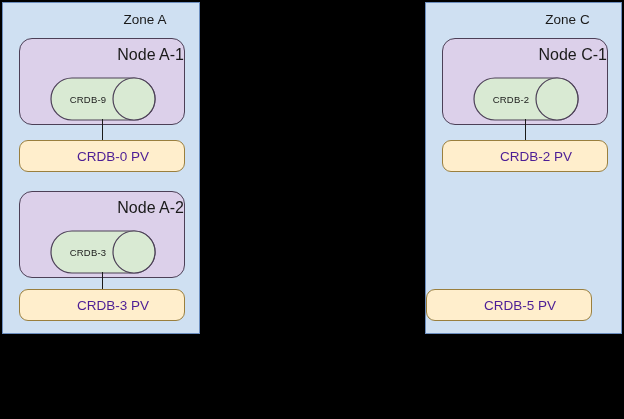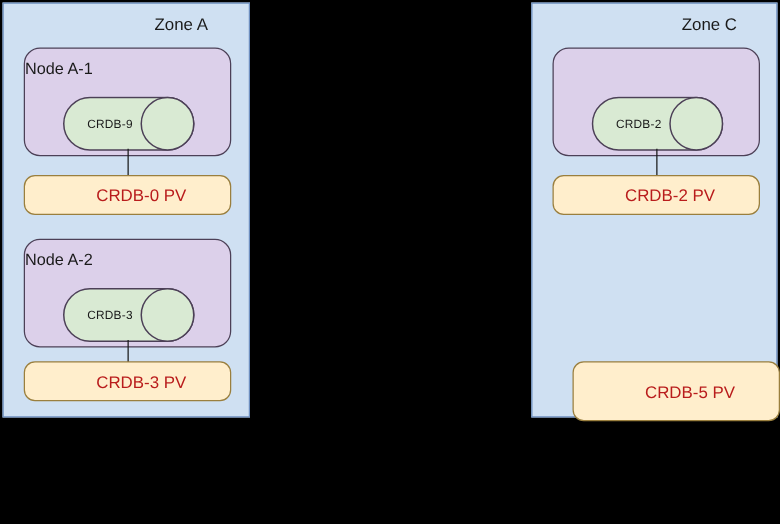--- a/index.html
+++ b/index.html
@@ -49,22 +49,22 @@
     background: #dcd0ea;
     border: 1px solid #4c4057;
     border-radius: 13px;
     box-sizing: border-box;
   }
   .node-title {
     position: absolute;
     left: 0;
     top: 8px;
     width: 100%;
-    text-align: left;
-    font-size: 13px;
+    text-align: right;
+    font-size: 16px;
     color: #1a1a1a;
     line-height: 16px;
   }
 
   
   .cyl {
     position: absolute;
   }
   .cyl svg {
     display: block;
@@ -89,21 +89,21 @@
   .pv {
     position: absolute;
     background: #ffeecc;
     border: 1px solid #9a7f3e;
     border-radius: 9px;
     box-sizing: border-box;
     display: flex;
     align-items: center;
     justify-content: center;
     font-size: 13.5px;
-    color: #b91c1c;
+    color: #4c1d95;
     padding-left: 22px;
   }
 
   
   .connector {
     position: absolute;
     width: 0;
     border-left: 1.6px solid #1a1a1a;
   }
 </style>
@@ -144,29 +144,30 @@
     <div class="connector" style="left:99px; top:269px; height:22px;"></div>
 
     <div class="pv" style="left:16px; top:286px; width:166px; height:32px;">CRDB-3 PV</div>
   </div>
 
 
   <div class="zone" style="left:425px; top:2px; width:197px; height:332px;">
     <div class="zone-title">Zone C</div>
 
     <div class="node" style="left:16px; top:35px; width:166px; height:87px;">
+      <div class="node-title">Node C-1</div>
       <div class="cyl" style="left:30px; top:38px; width:106px; height:44px;">
         <svg width="106" height="44" viewBox="0 0 106 44">
           <path d="M22,1 H84 A21,21 0 0 1 84,43 H22 A21,21 0 0 1 22,1 Z" fill="#d9ead3" stroke="#4c4057" stroke-width="1.2"></path>
           <circle cx="84" cy="22" r="21" fill="#d9ead3" stroke="#4c4057" stroke-width="1.2"></circle>
         </svg>
         <div class="cyl-label">CRDB-2</div>
       </div>
     </div>
 
     <div class="connector" style="left:99px; top:116px; height:22px;"></div>
 
     <div class="pv" style="left:16px; top:137px; width:166px; height:32px;">CRDB-2 PV</div>
 
-    <div class="pv" style="left:32px; top:286px; width:166px; height:48px;">CRDB-5 PV</div>
+    <div class="pv" style="left:0; top:286px; width:166px; height:32px;">CRDB-5 PV</div>
   </div>
 
 </div>
 
 </body></html>

